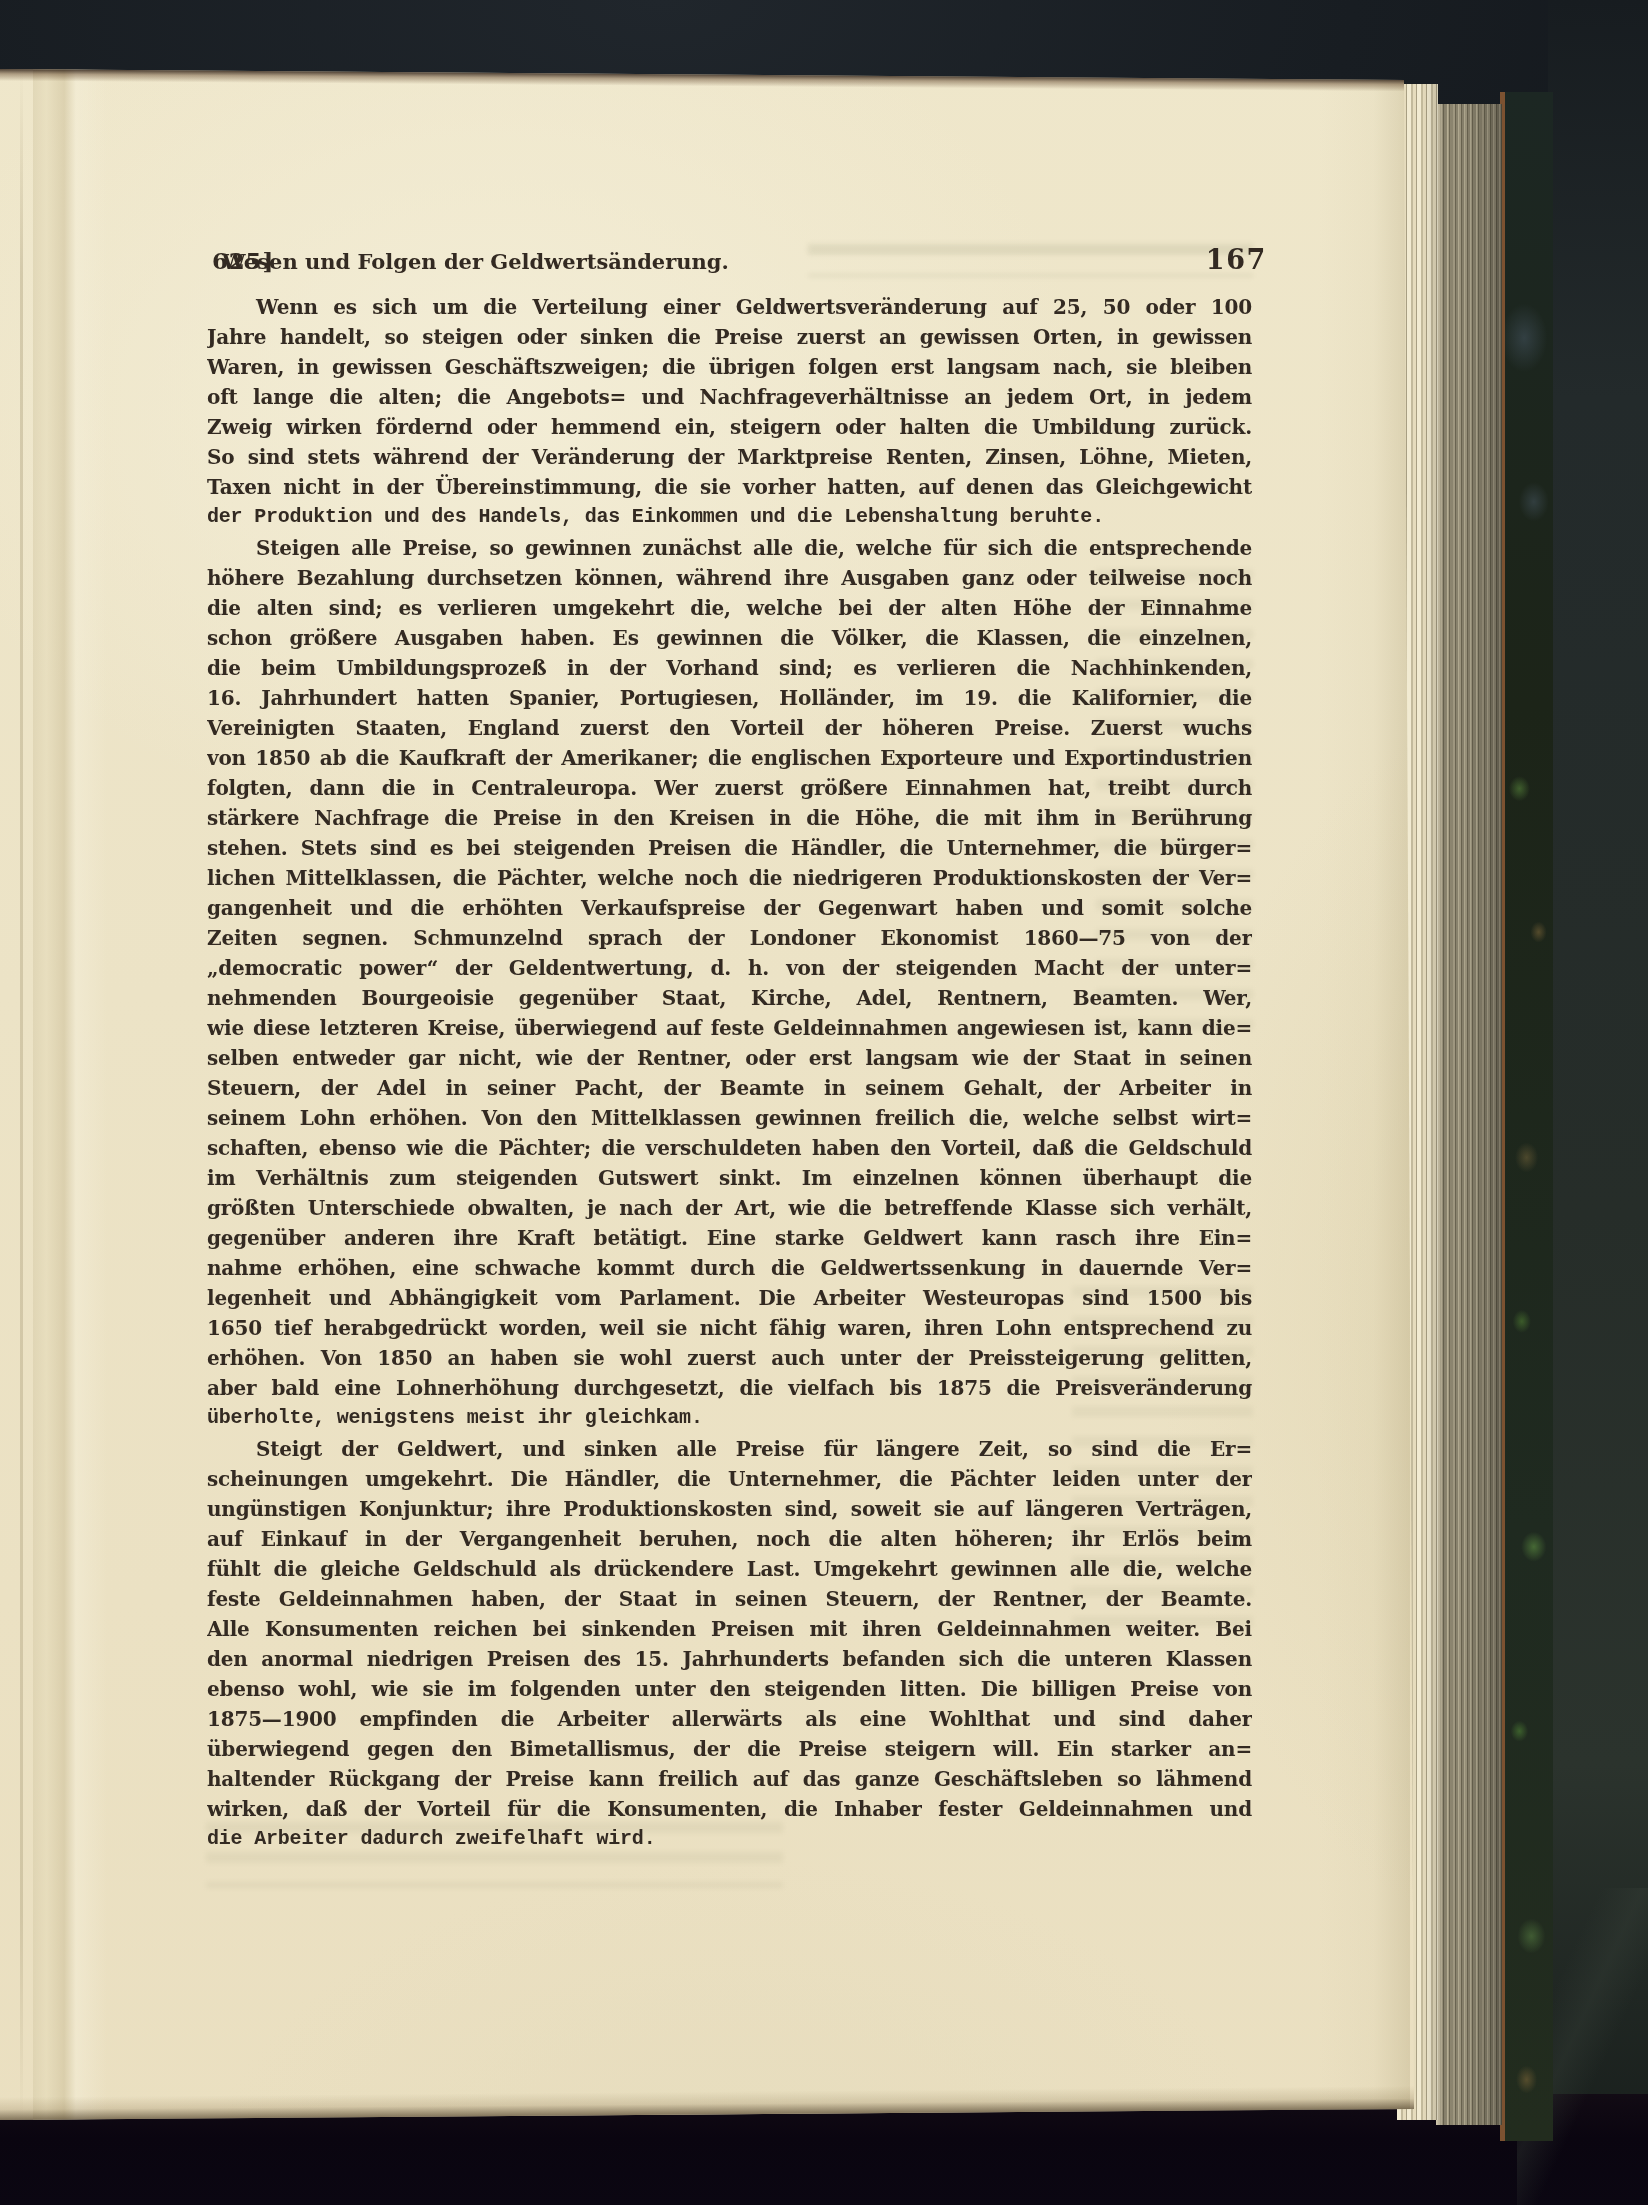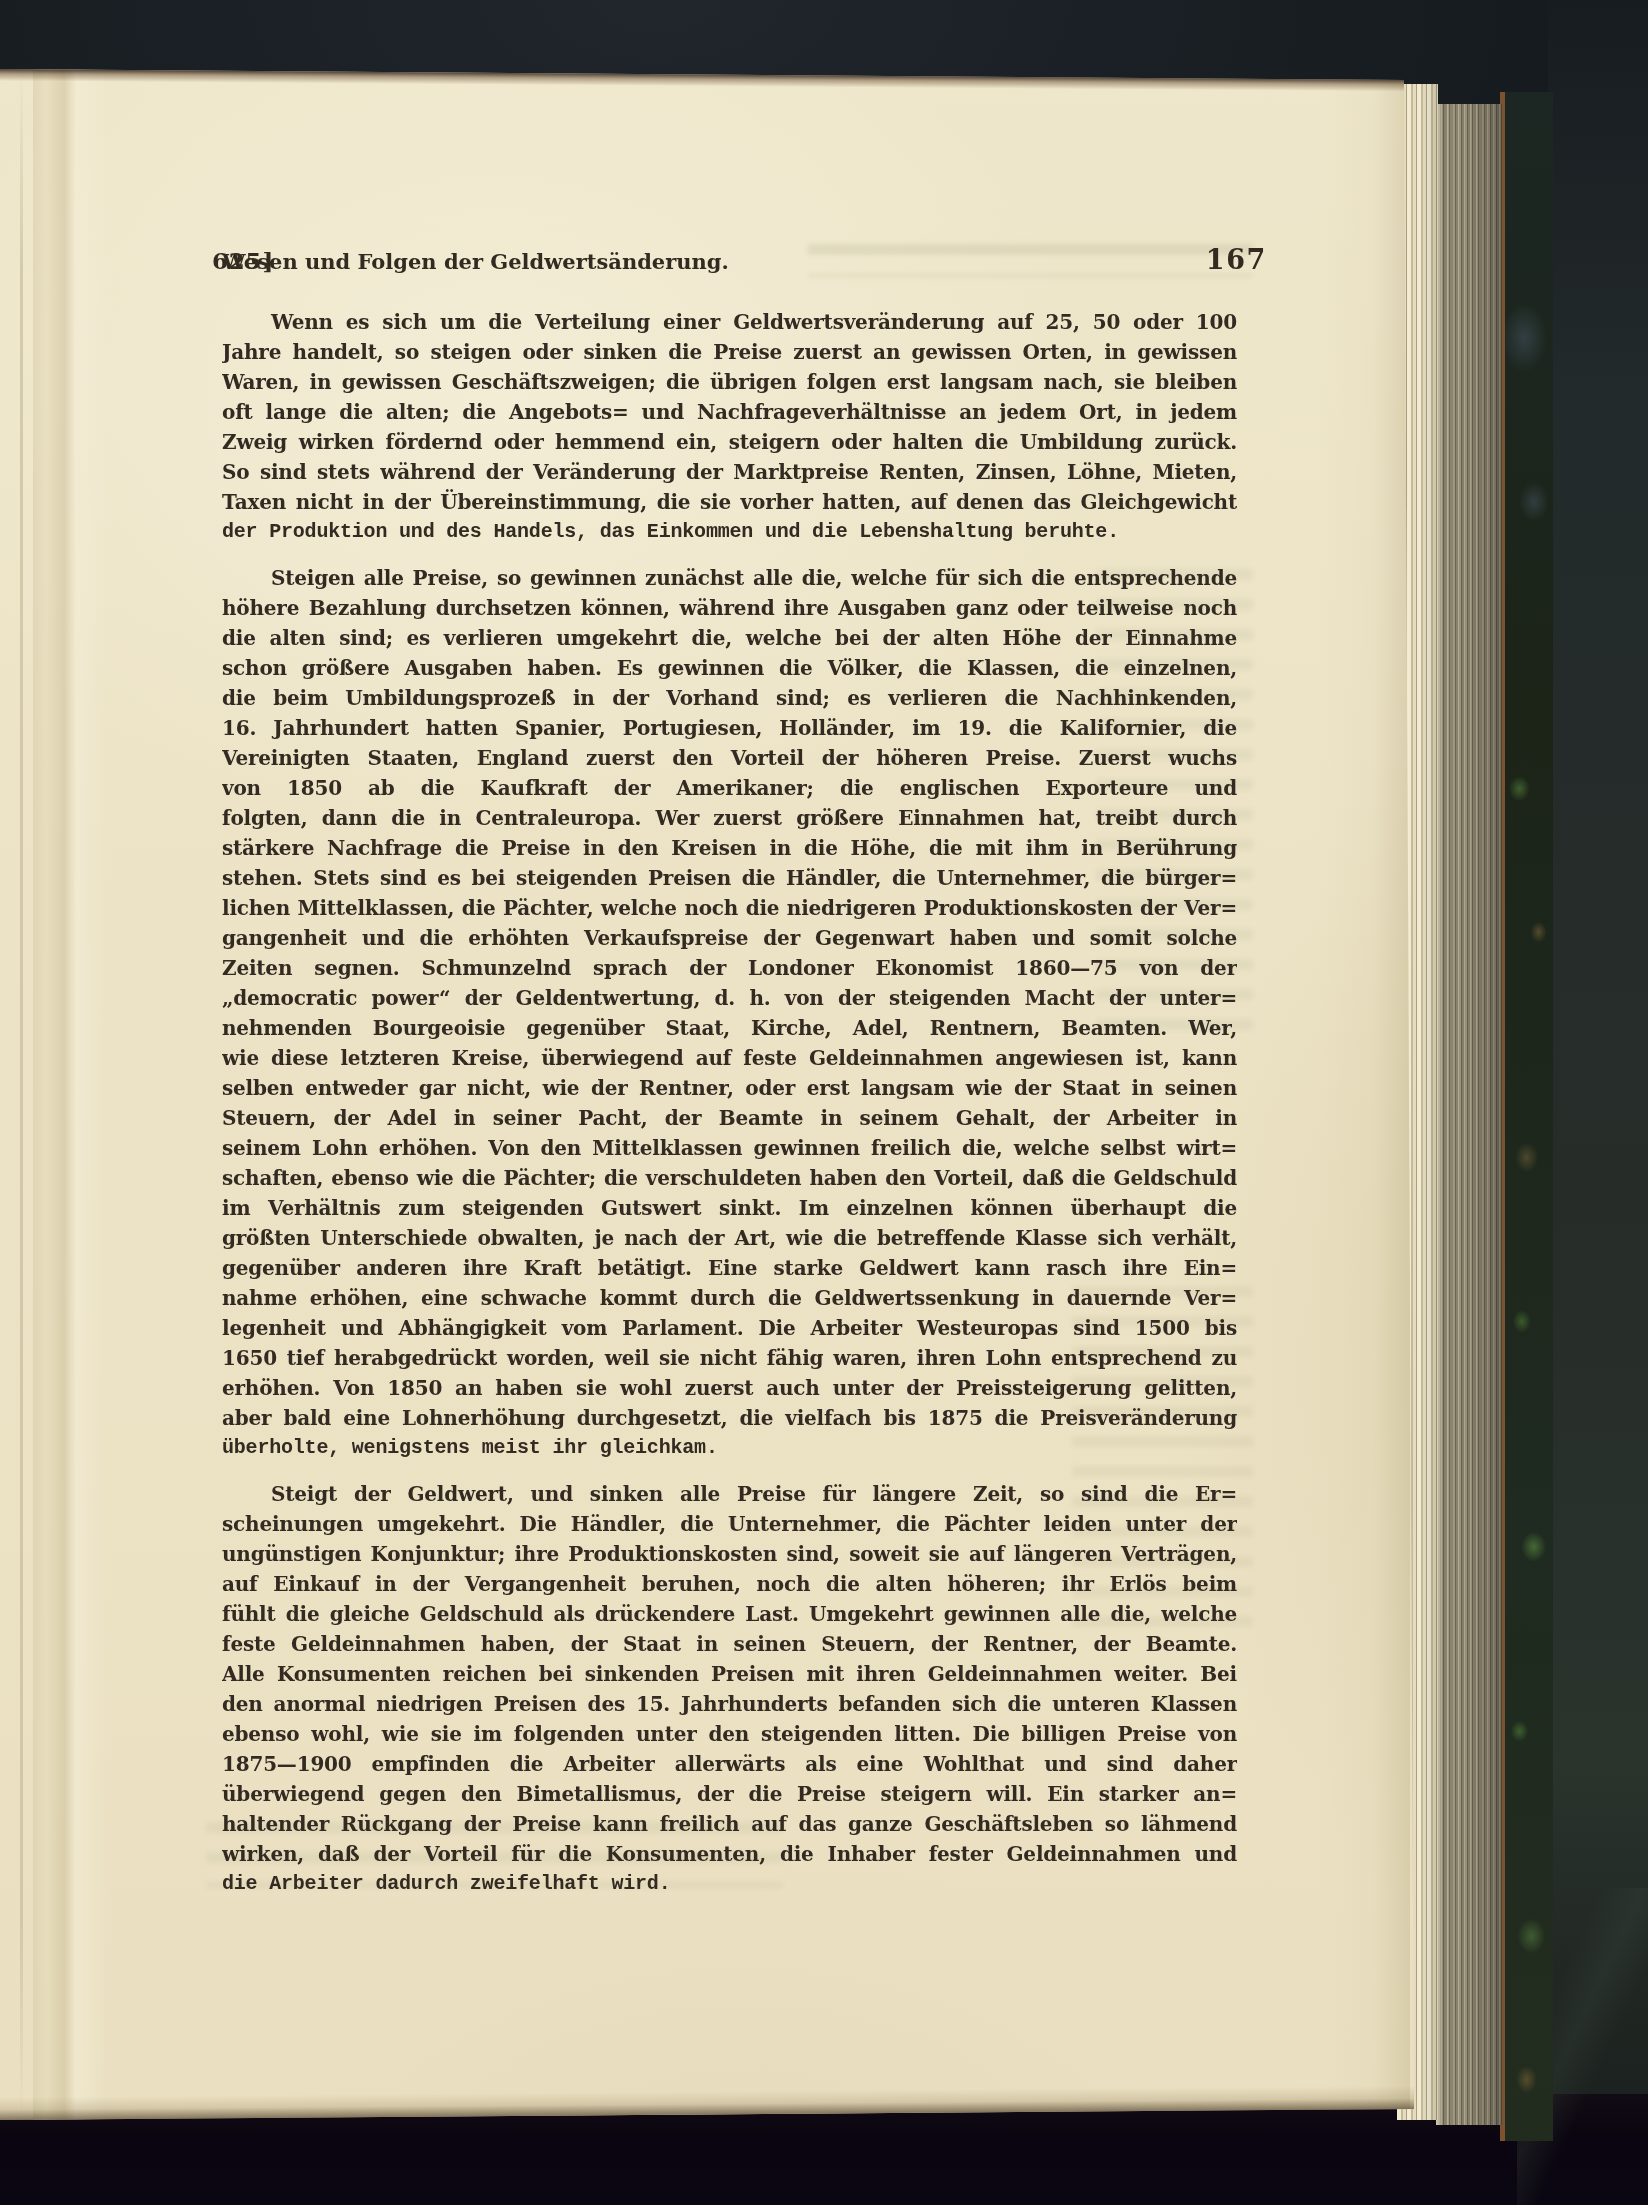--- a/index.html
+++ b/index.html
@@ -78,21 +78,21 @@
   .sheet-text{position:absolute;left:0;top:0;width:1649px;color:#332a22;}
   .running-head{position:absolute;left:212px;top:244px;width:1055px;height:36px;
     font-size:23px;font-weight:700;}
   .col-num{position:absolute;left:0;top:3.3px;letter-spacing:0.8px;}
   .run-title{position:absolute;left:0;right:0;top:5px;text-align:left;
     font-size:21px;transform:translateX(10px);}
   .page-num{position:absolute;right:0;top:0;font-size:27px;letter-spacing:1.6px;text-align:right;}
 
   .body-text{position:absolute;left:206px;top:291px;width:1047px;
     font-size:20px;font-weight:700;letter-spacing:-0.2px;line-height:30px;}
-  .para{margin:16px;}
+  .para{margin:1px;}
   .line{height:30px;text-align:justify;text-align-last:justify;overflow:hidden;}
   .line.first{text-indent:49px;}
   .line.end{text-align-last:left;font-family:Liberation Mono, monospace;}
 </style>
 </head>
 <body>
 
 <div class="backdrop"></div>
 <div class="backdrop-right"></div>
 <div class="backdrop-bottom"></div>

